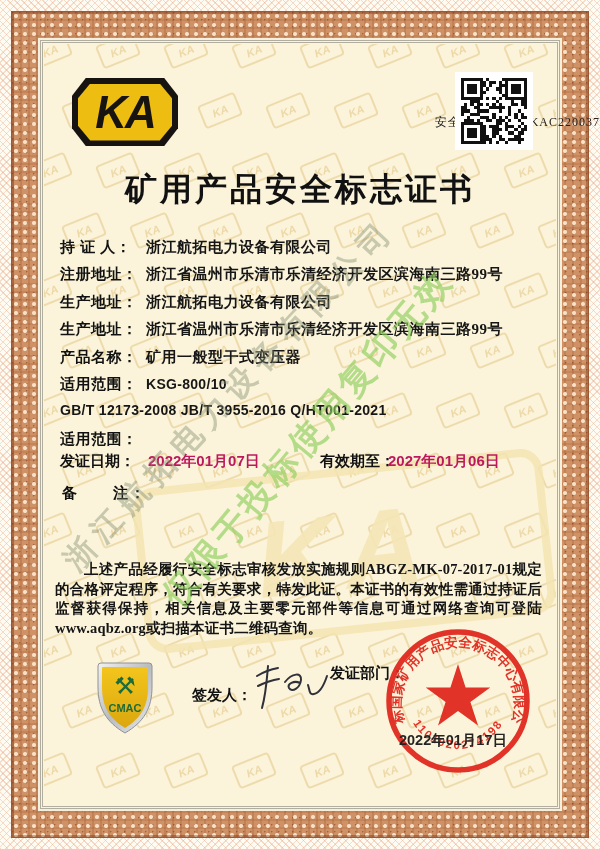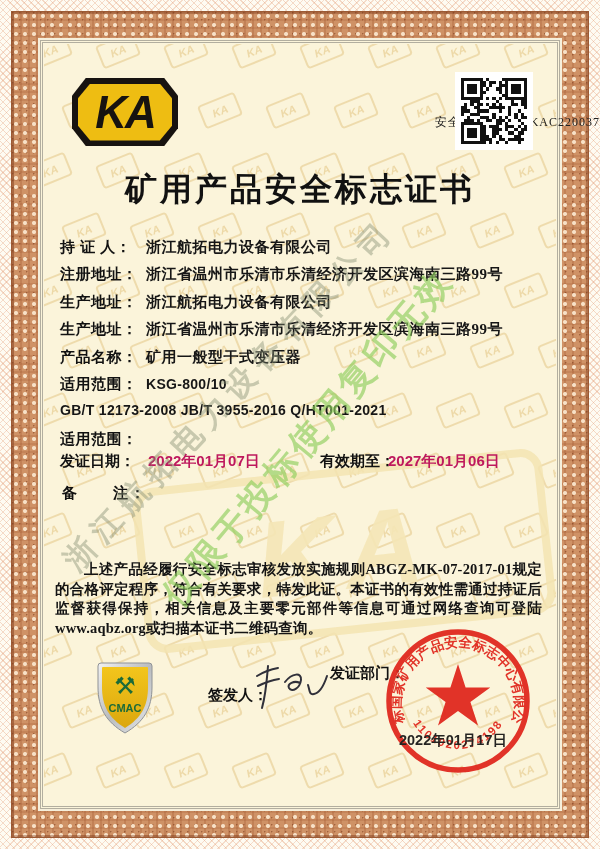--- a/index.html
+++ b/index.html
@@ -113,21 +113,21 @@
     font-size:31px;letter-spacing:8px;color:rgba(128,138,112,.42);
     font-family:"Liberation Serif",serif;
   }
   .wm-notice{
     left:170px;top:578px;transform-origin:0 50%;transform:rotate(-50deg);
     font-size:35px;letter-spacing:4px;color:rgba(142,206,92,.65);
     font-family:"Liberation Serif",serif;
   }
   
   .cmac{position:absolute;left:95px;top:660px;width:60px;height:74px;z-index:2;}
-  .signer-label{position:absolute;left:208px;top:686px;font-size:15px;font-weight:700;color:#111;z-index:2;}
+  .signer-label{position:absolute;left:192px;top:686px;font-size:15px;font-weight:700;color:#111;z-index:2;}
   .signature{position:absolute;left:252px;top:660px;z-index:3;}
   .dept-label{position:absolute;left:330px;top:664px;font-size:15px;font-weight:700;color:#111;z-index:2;}
   .seal{position:absolute;left:383px;top:626px;width:150px;height:150px;z-index:5;opacity:.93;}
 </style>
 </head>
 <body>
 
 <div class="page">
   <div class="outer-margin"></div>
   <div class="lace-band"></div>

